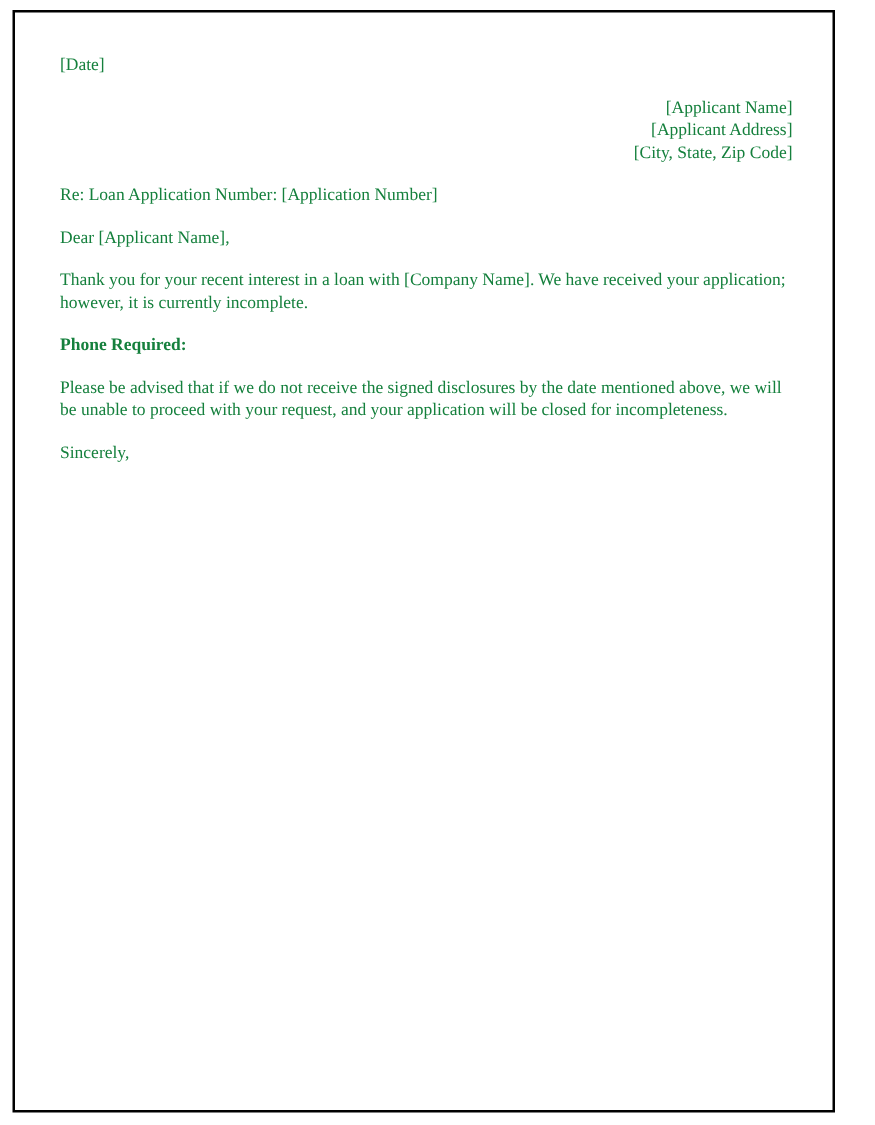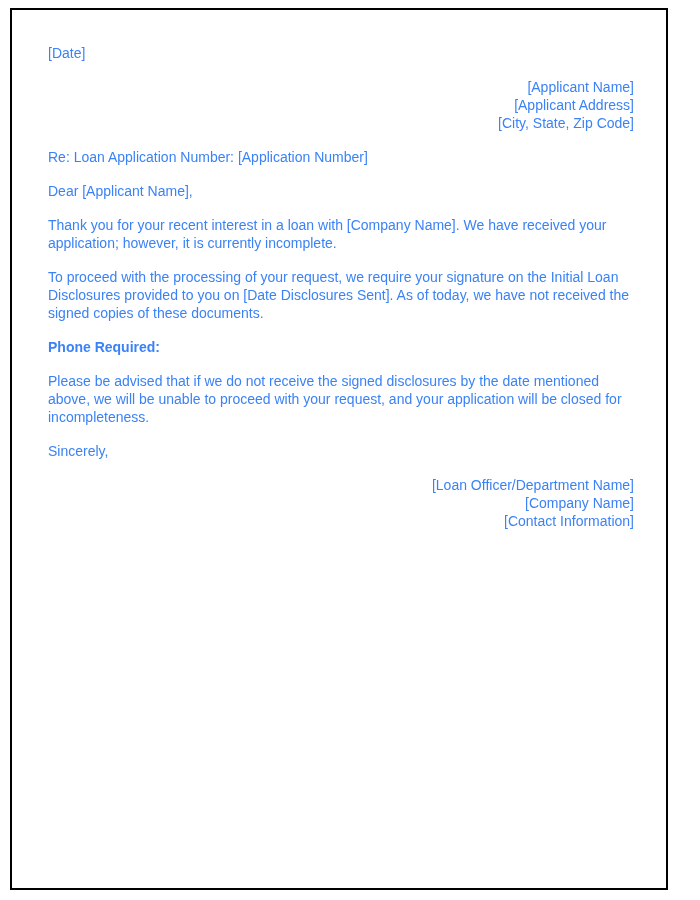--- a/index.html
+++ b/index.html
@@ -5,22 +5,22 @@
   html, body {
     margin: 0;
     padding: 0;
     background: #ffffff;
   }
   .page {
     position: relative;
     width: 700px;
     height: 900px;
     background: #ffffff;
-    font-family: Liberation Sans, sans-serif;
-    color: #3b82f6;
+    font-family: Liberation Serif, serif;
+    color: #15803d;
   }
   .frame {
     position: absolute;
     left: 10px;
     top: 8px;
     width: 658px;
     height: 882px;
     border: 2px solid #000000;
     box-sizing: border-box;
     padding: 34px 32px 0 36px;
@@ -56,30 +56,24 @@
       <p>[Applicant Address]</p>
       <p>[City, State, Zip Code]</p>
     </div>
 
     <p>Re: Loan Application Number: [Application Number]</p>
 
     <p>Dear [Applicant Name],</p>
 
     <p>Thank you for your recent interest in a loan with [Company Name]. We have received your application; however, it is currently incomplete.</p>
 
-    <p>To proceed with the processing of your request, we require your signature on the Initial Loan Disclosures provided to you on [Date Disclosures Sent]. As of today, we have not received the signed copies of these documents.</p>
 
     <p class="bold">Phone Required:</p>
 
 
     <p>Please be advised that if we do not receive the signed disclosures by the date mentioned above, we will be unable to proceed with your request, and your application will be closed for incompleteness.</p>
 
 
     <p>Sincerely,</p>
 
-    <div class="block">
-      <p>[Loan Officer/Department Name]</p>
-      <p>[Company Name]</p>
-      <p>[Contact Information]</p>
-    </div>
 
   </div>
 </div>
 
 </body></html>

